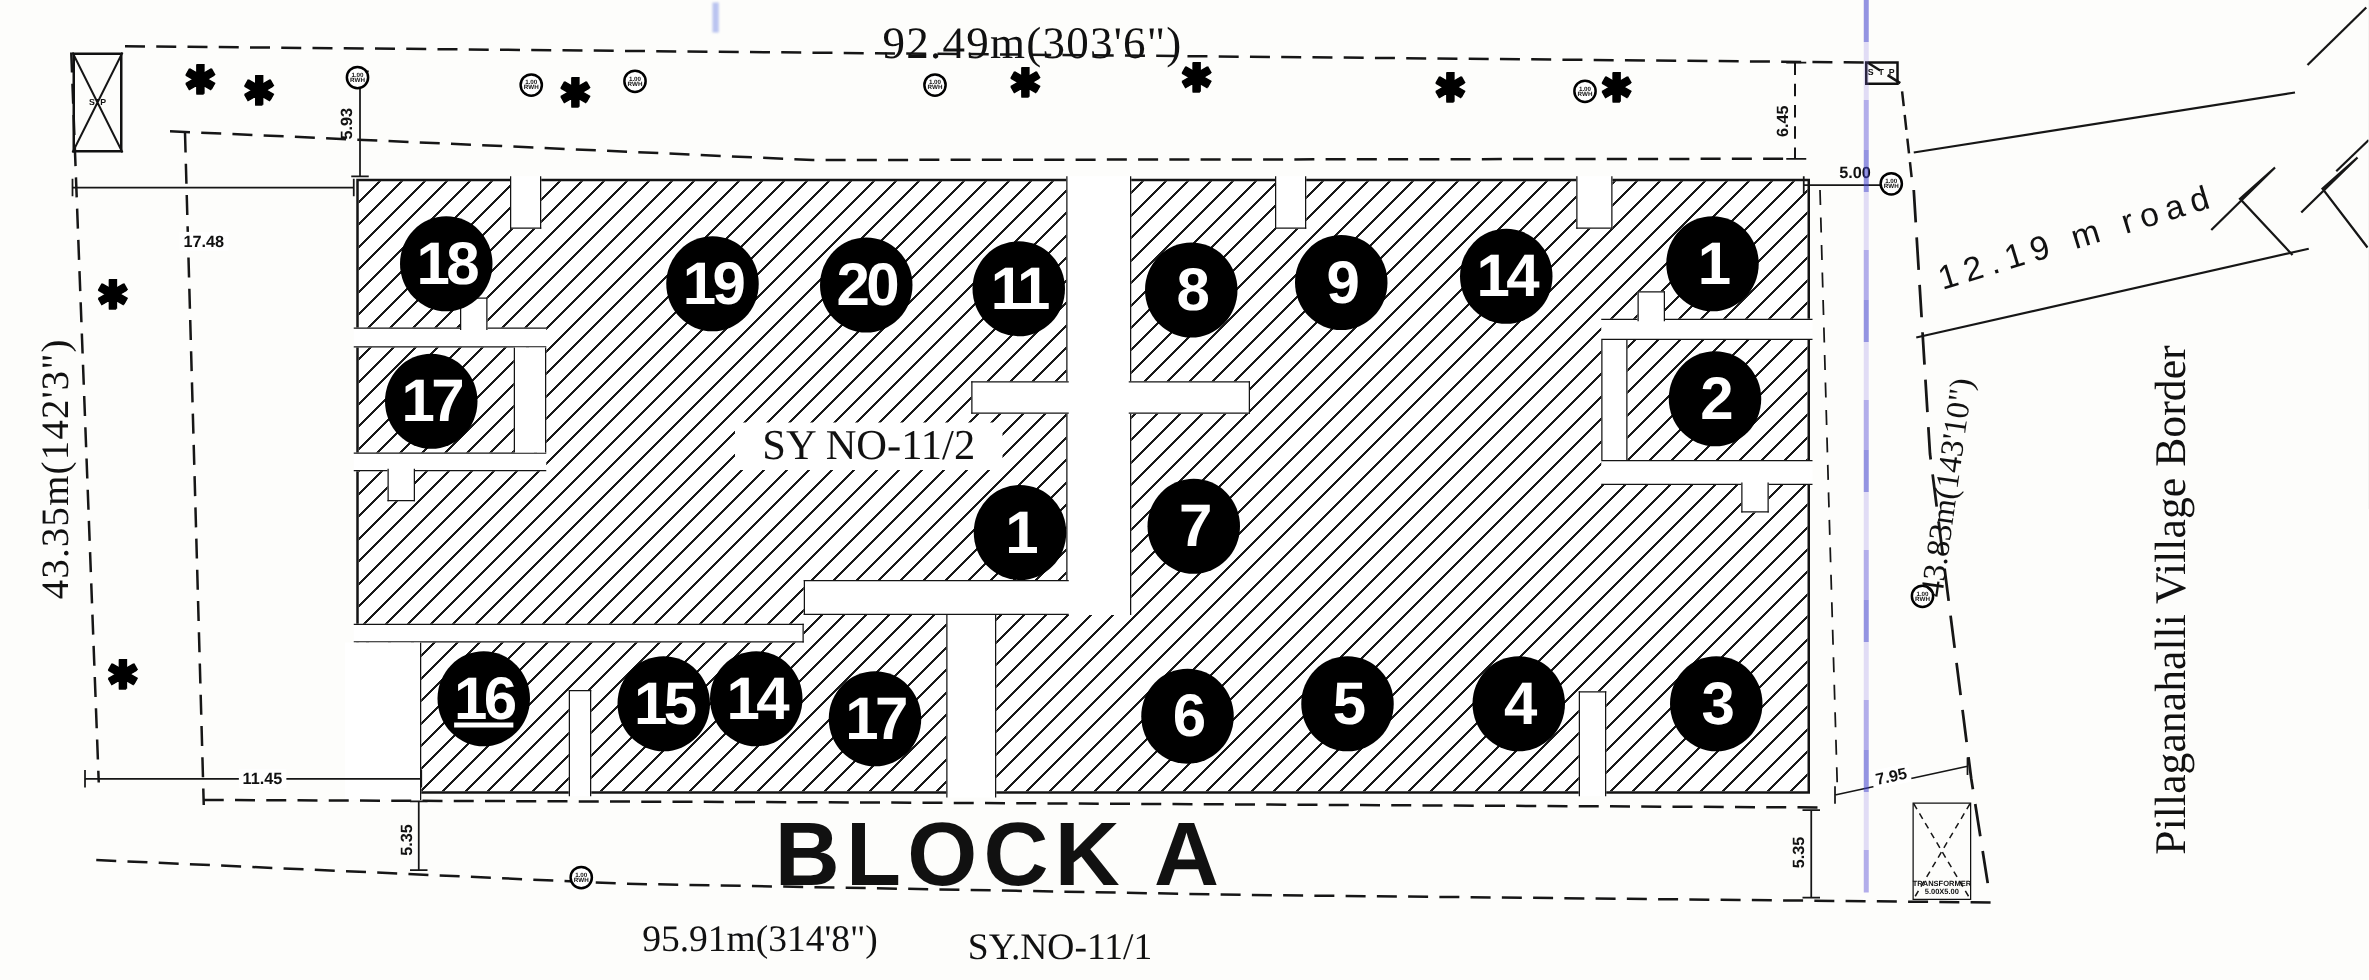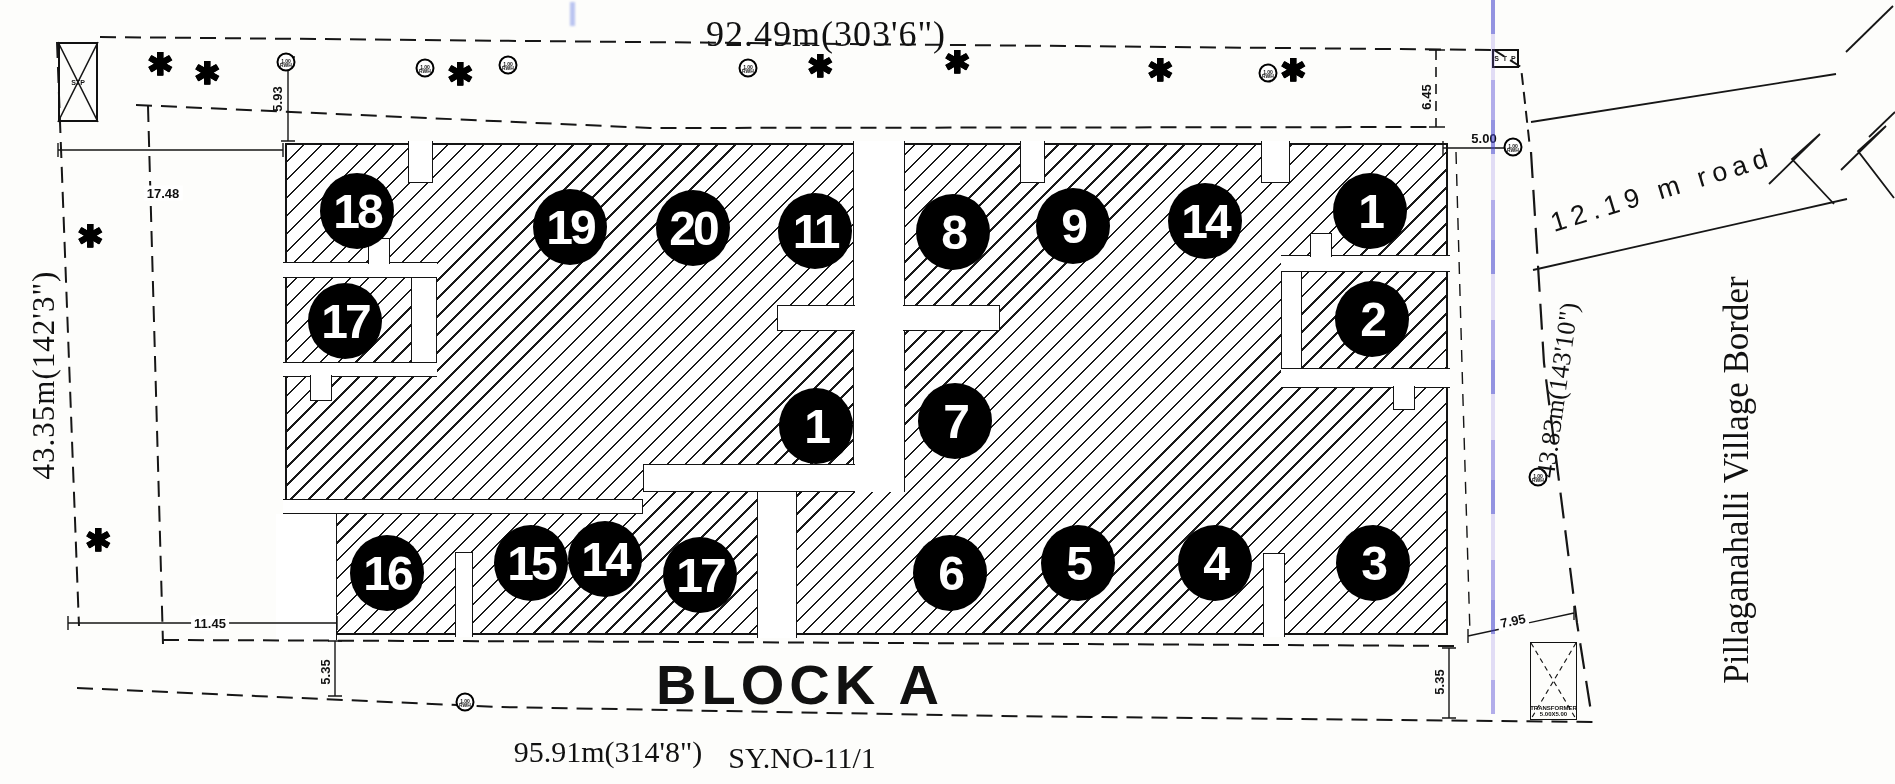--- a/index.html
+++ b/index.html
@@ -26,21 +26,21 @@
   .lab{position:absolute;transform:translate(-50%,-50%);white-space:nowrap;z-index:5;}
   .serif{font-family:"Liberation Serif",serif;}
   .dim-big{font-size:36px;letter-spacing:1px;}
   .dim-bot{font-size:30px;}
   .dim-sm{font-size:13px;font-weight:bold;}
   .rot90{transform:translate(-50%,-50%) rotate(-90deg);}
   .rot82{transform:translate(-50%,-50%) rotate(-82deg);}
   .rot17{transform:translate(-50%,-50%) rotate(-17deg);}
   .rot12{transform:translate(-50%,-50%) rotate(-12deg);}
   .whitebg{background:#fff;padding:0 3px;}
-  .blocka{font-size:56px;font-weight:900;letter-spacing:5px;}
+  .blocka{font-size:72px;font-weight:900;letter-spacing:5px;}
   .roadlab{font-size:27px;letter-spacing:6px;}
   .village{font-family:"Liberation Serif",serif;font-size:35px;}
   
   .tree{position:absolute;transform:translate(-50%,-50%);font-size:31px;font-weight:bold;z-index:4;
         color:#000;text-shadow:0.8px 0 0 #000,0 0.8px 0 #000;}
   
   .rwh{position:absolute;width:19px;height:19px;border:2px solid #000;border-radius:50%;background:#fff;z-index:5;
        transform:translate(-50%,-50%);display:flex;flex-direction:column;align-items:center;justify-content:center;}
   .rwh div{font-size:5px;line-height:4px;font-weight:bold;letter-spacing:0;}
   
@@ -80,20 +80,21 @@
   <div class="road bl br" style="left:1281px;top:272px;width:21px;height:96px;"></div>
   <div class="road bl br bt" style="left:1310px;top:233px;width:22px;height:24px;"></div>
   <div class="road bl br bb" style="left:1393px;top:386px;width:22px;height:24px;"></div>
   <div class="road bl br bb" style="left:408px;top:141px;width:25px;height:42px;"></div>
   <div class="road bl br bb" style="left:1020px;top:141px;width:25px;height:42px;"></div>
   <div class="road bl br bb" style="left:1261px;top:141px;width:29px;height:42px;"></div>
   <div class="road bl br bt" style="left:455px;top:552px;width:18px;height:85px;"></div>
   <div class="road bl br bt" style="left:1263px;top:553px;width:22px;height:84px;"></div>
   <div class="road br" style="left:276px;top:514px;width:61px;height:126px;"></div>
 
+  <div class="syband serif">SY NO-11/2</div>
 
   <svg class="lines" width="1895" height="784" viewBox="0 0 1895 784">
     <g stroke="#161616" fill="none">
 
       <path d="M100,37 L1494,50" stroke-width="2" stroke-dasharray="16 9"></path>
       <path d="M57,42 L79,626" stroke-width="2" stroke-dasharray="16 9"></path>
       <path d="M148,106 L163,644" stroke-width="2" stroke-dasharray="16 9"></path>
       <path d="M136,105 L650,128 L1434,127" stroke-width="2" stroke-dasharray="16 9"></path>
       <path d="M1436,50 L1436,127" stroke-width="1.6" stroke-dasharray="10 7"></path>
       <path d="M1494,50 L1521,67 L1530,148" stroke-width="2" stroke-dasharray="12 7"></path>
@@ -129,21 +130,21 @@
   <div class="plot" style="left:656px;top:190px;">20</div>
   <div class="plot" style="left:778px;top:193px;">11</div>
   <div class="plot" style="left:916px;top:194px;">8</div>
   <div class="plot" style="left:1036px;top:188px;">9</div>
   <div class="plot" style="left:1168px;top:183px;">14</div>
   <div class="plot" style="left:1333px;top:173px;">1</div>
   <div class="plot" style="left:308px;top:283px;">17</div>
   <div class="plot" style="left:779px;top:388px;">1</div>
   <div class="plot" style="left:918px;top:383px;">7</div>
   <div class="plot" style="left:1335px;top:281px;">2</div>
-  <div class="plot" style="left:350px;top:535px;">16</div>
+  <div class="plot" style="left:350px;top:521px;text-decoration:underline;">16</div>
   <div class="plot" style="left:494px;top:525px;">15</div>
   <div class="plot" style="left:568px;top:521px;">14</div>
   <div class="plot" style="left:663px;top:537px;">17</div>
   <div class="plot" style="left:913px;top:535px;">6</div>
   <div class="plot" style="left:1041px;top:525px;">5</div>
   <div class="plot" style="left:1178px;top:525px;">4</div>
   <div class="plot" style="left:1336px;top:525px;">3</div>
 
   <span class="tree" style="left:160px;top:64px;">✱</span>
   <span class="tree" style="left:207px;top:73px;">✱</span>
@@ -194,21 +195,21 @@
   <div class="stp-small">
       <span>S T P</span>
     </div>
   <div class="transformer">
     <div>TRANSFORMER</div>
     <div>5.00X5.00</div>
   </div>
 
   <div class="lab serif dim-big" style="left:826px;top:34px;">92.49m(303'6")</div>
   <div class="lab serif dim-bot" style="left:608px;top:752px;">95.91m(314'8")</div>
-  <div class="lab serif dim-bot" style="left:802px;top:758px;">SY.NO-11/1</div>
+  <div class="lab serif dim-bot" style="left:848px;top:758px;">SY.NO-11/1</div>
   <div class="lab blocka" style="left:800px;top:684px;">BLOCK A</div>
   <div class="lab serif dim-big rot90" style="left:44px;top:375px;font-size:31px;">43.35m(142'3")</div>
   <div class="lab serif rot82" style="left:1558px;top:390px;font-size:26px;">43.83m(143'10")</div>
   <div class="lab village rot90" style="left:1737px;top:480px;">Pillaganahalli Village Border</div>
   <div class="lab roadlab rot17" style="left:1662px;top:190px;">12.19 m road</div>
   <div class="lab dim-sm whitebg" style="left:163px;top:148px;margin-top:45px;">17.48</div>
   <div class="lab dim-sm rot90" style="left:277px;top:99px;">5.93</div>
   <div class="lab dim-sm rot90" style="left:1426px;top:97px;">6.45</div>
   <div class="lab dim-sm" style="left:1484px;top:138px;">5.00</div>
   <div class="lab dim-sm whitebg" style="left:210px;top:623px;">11.45</div>

